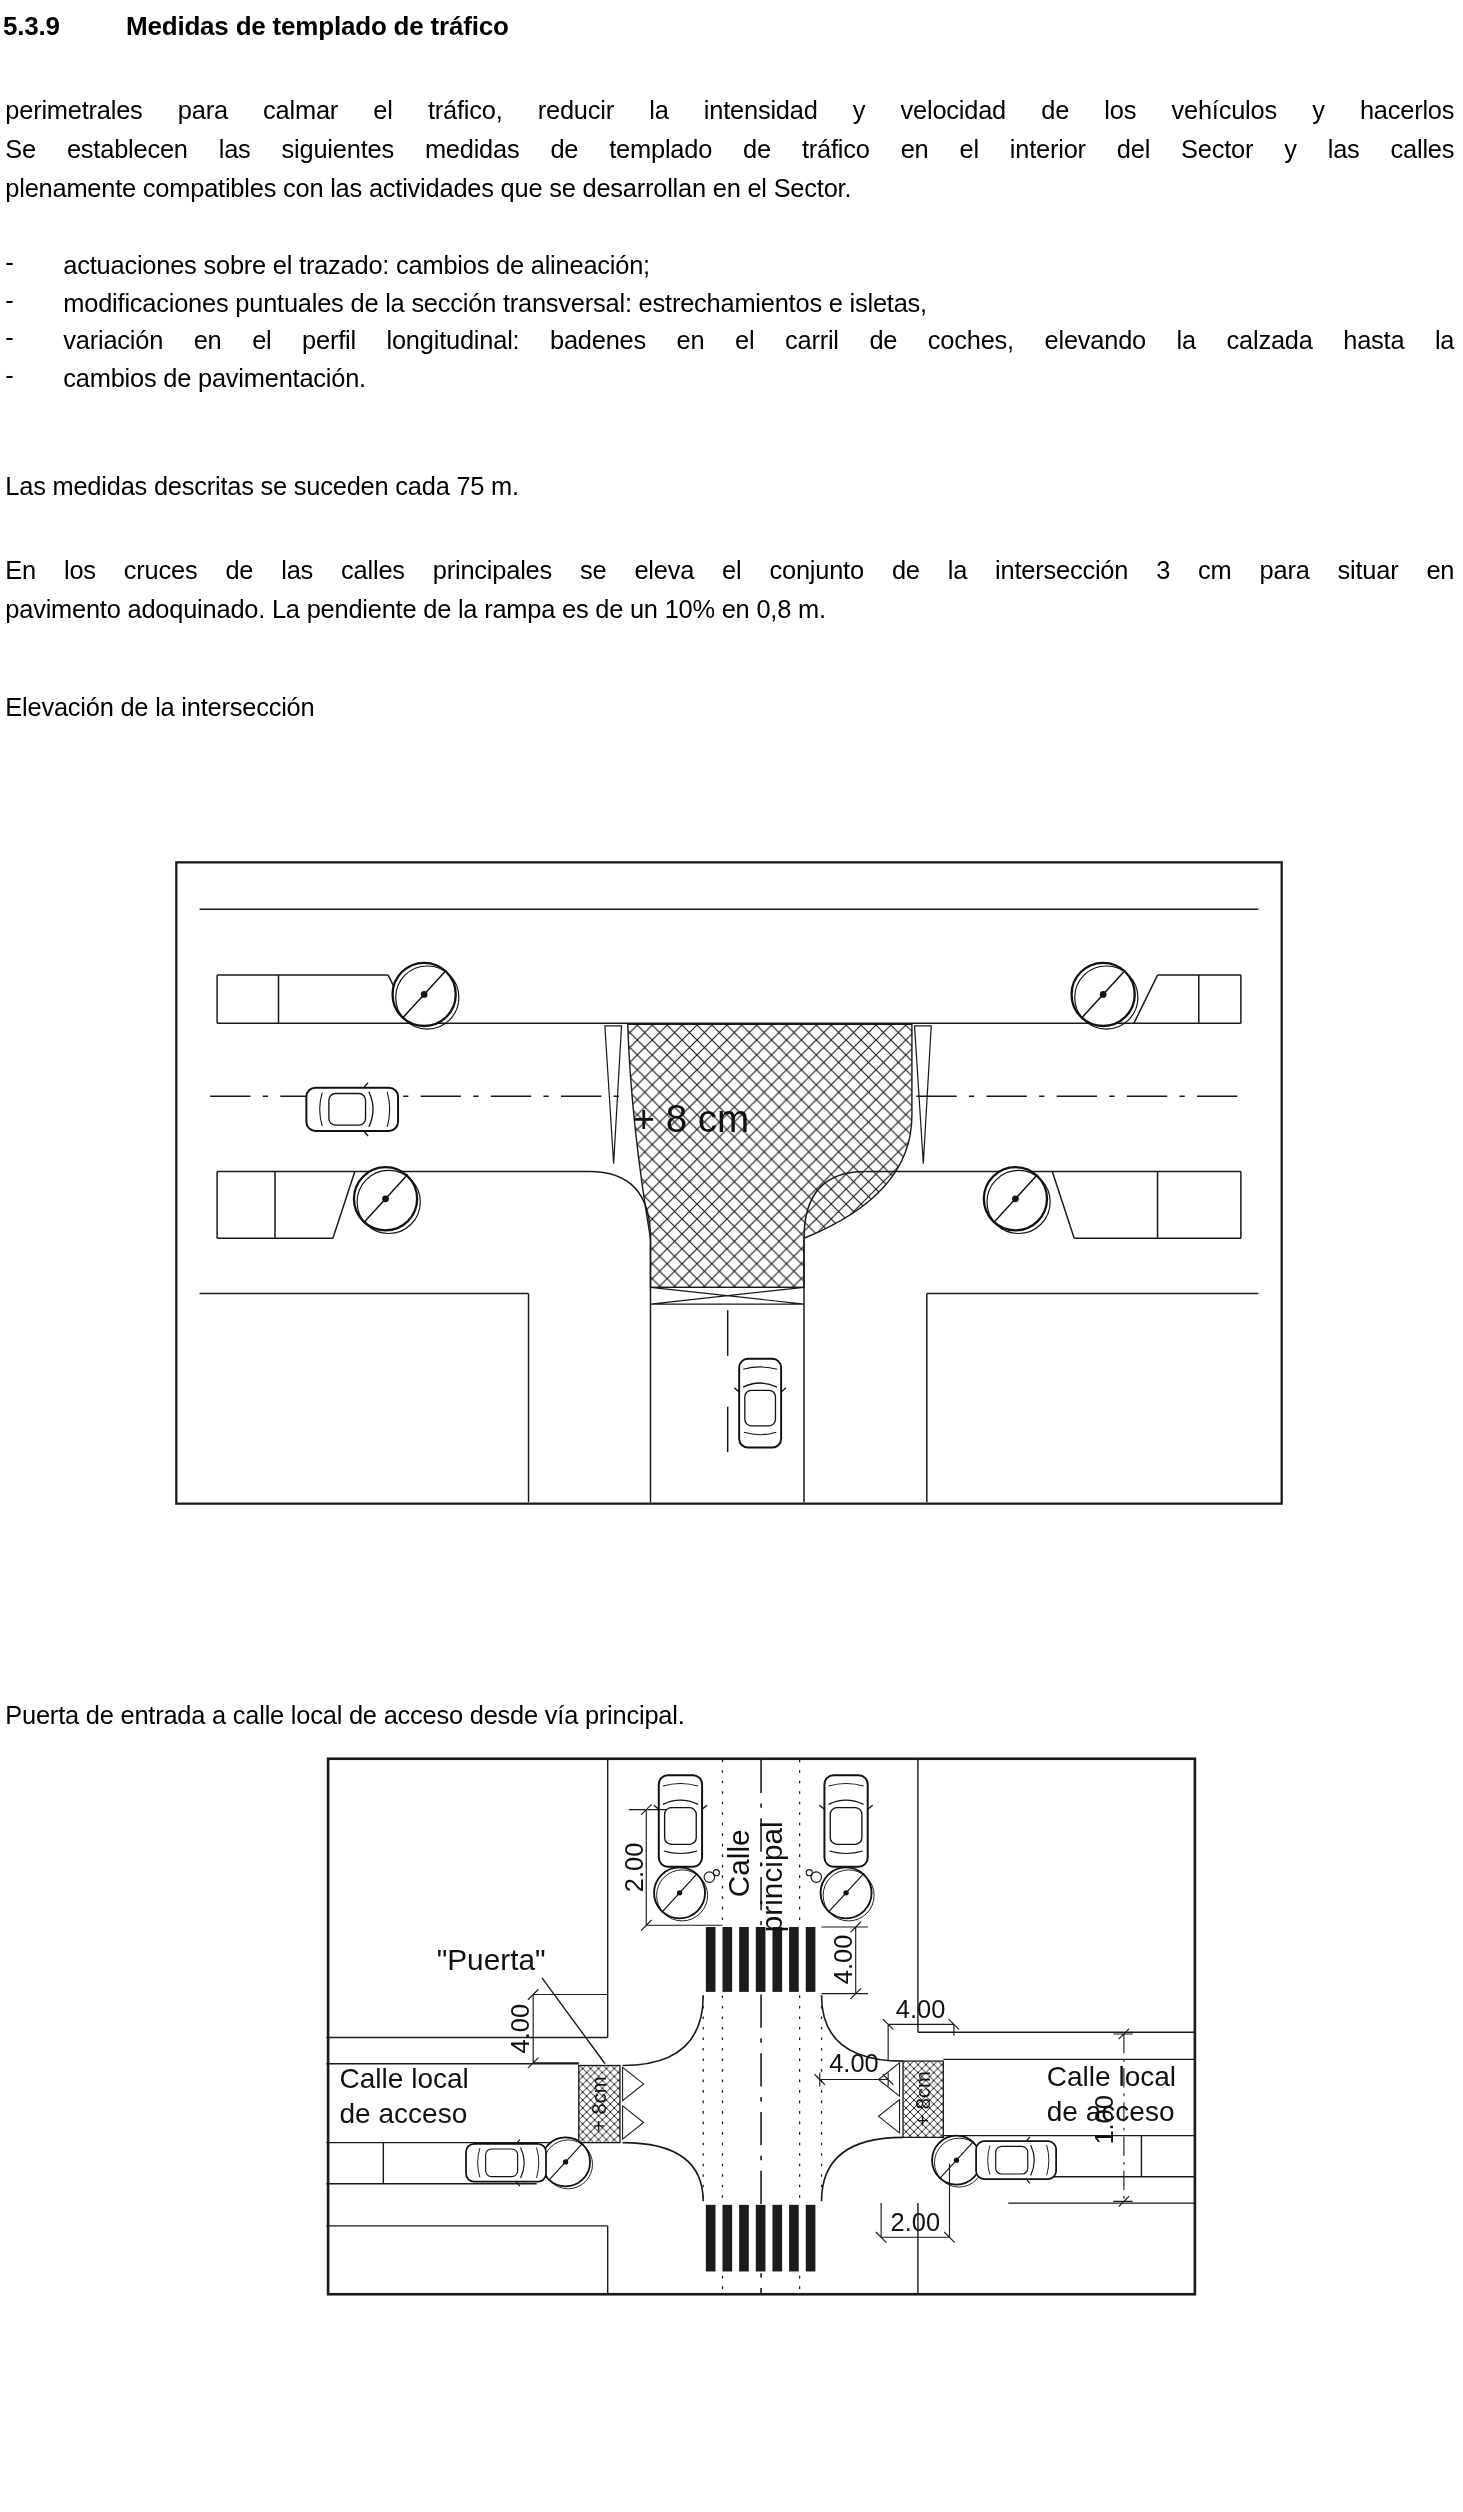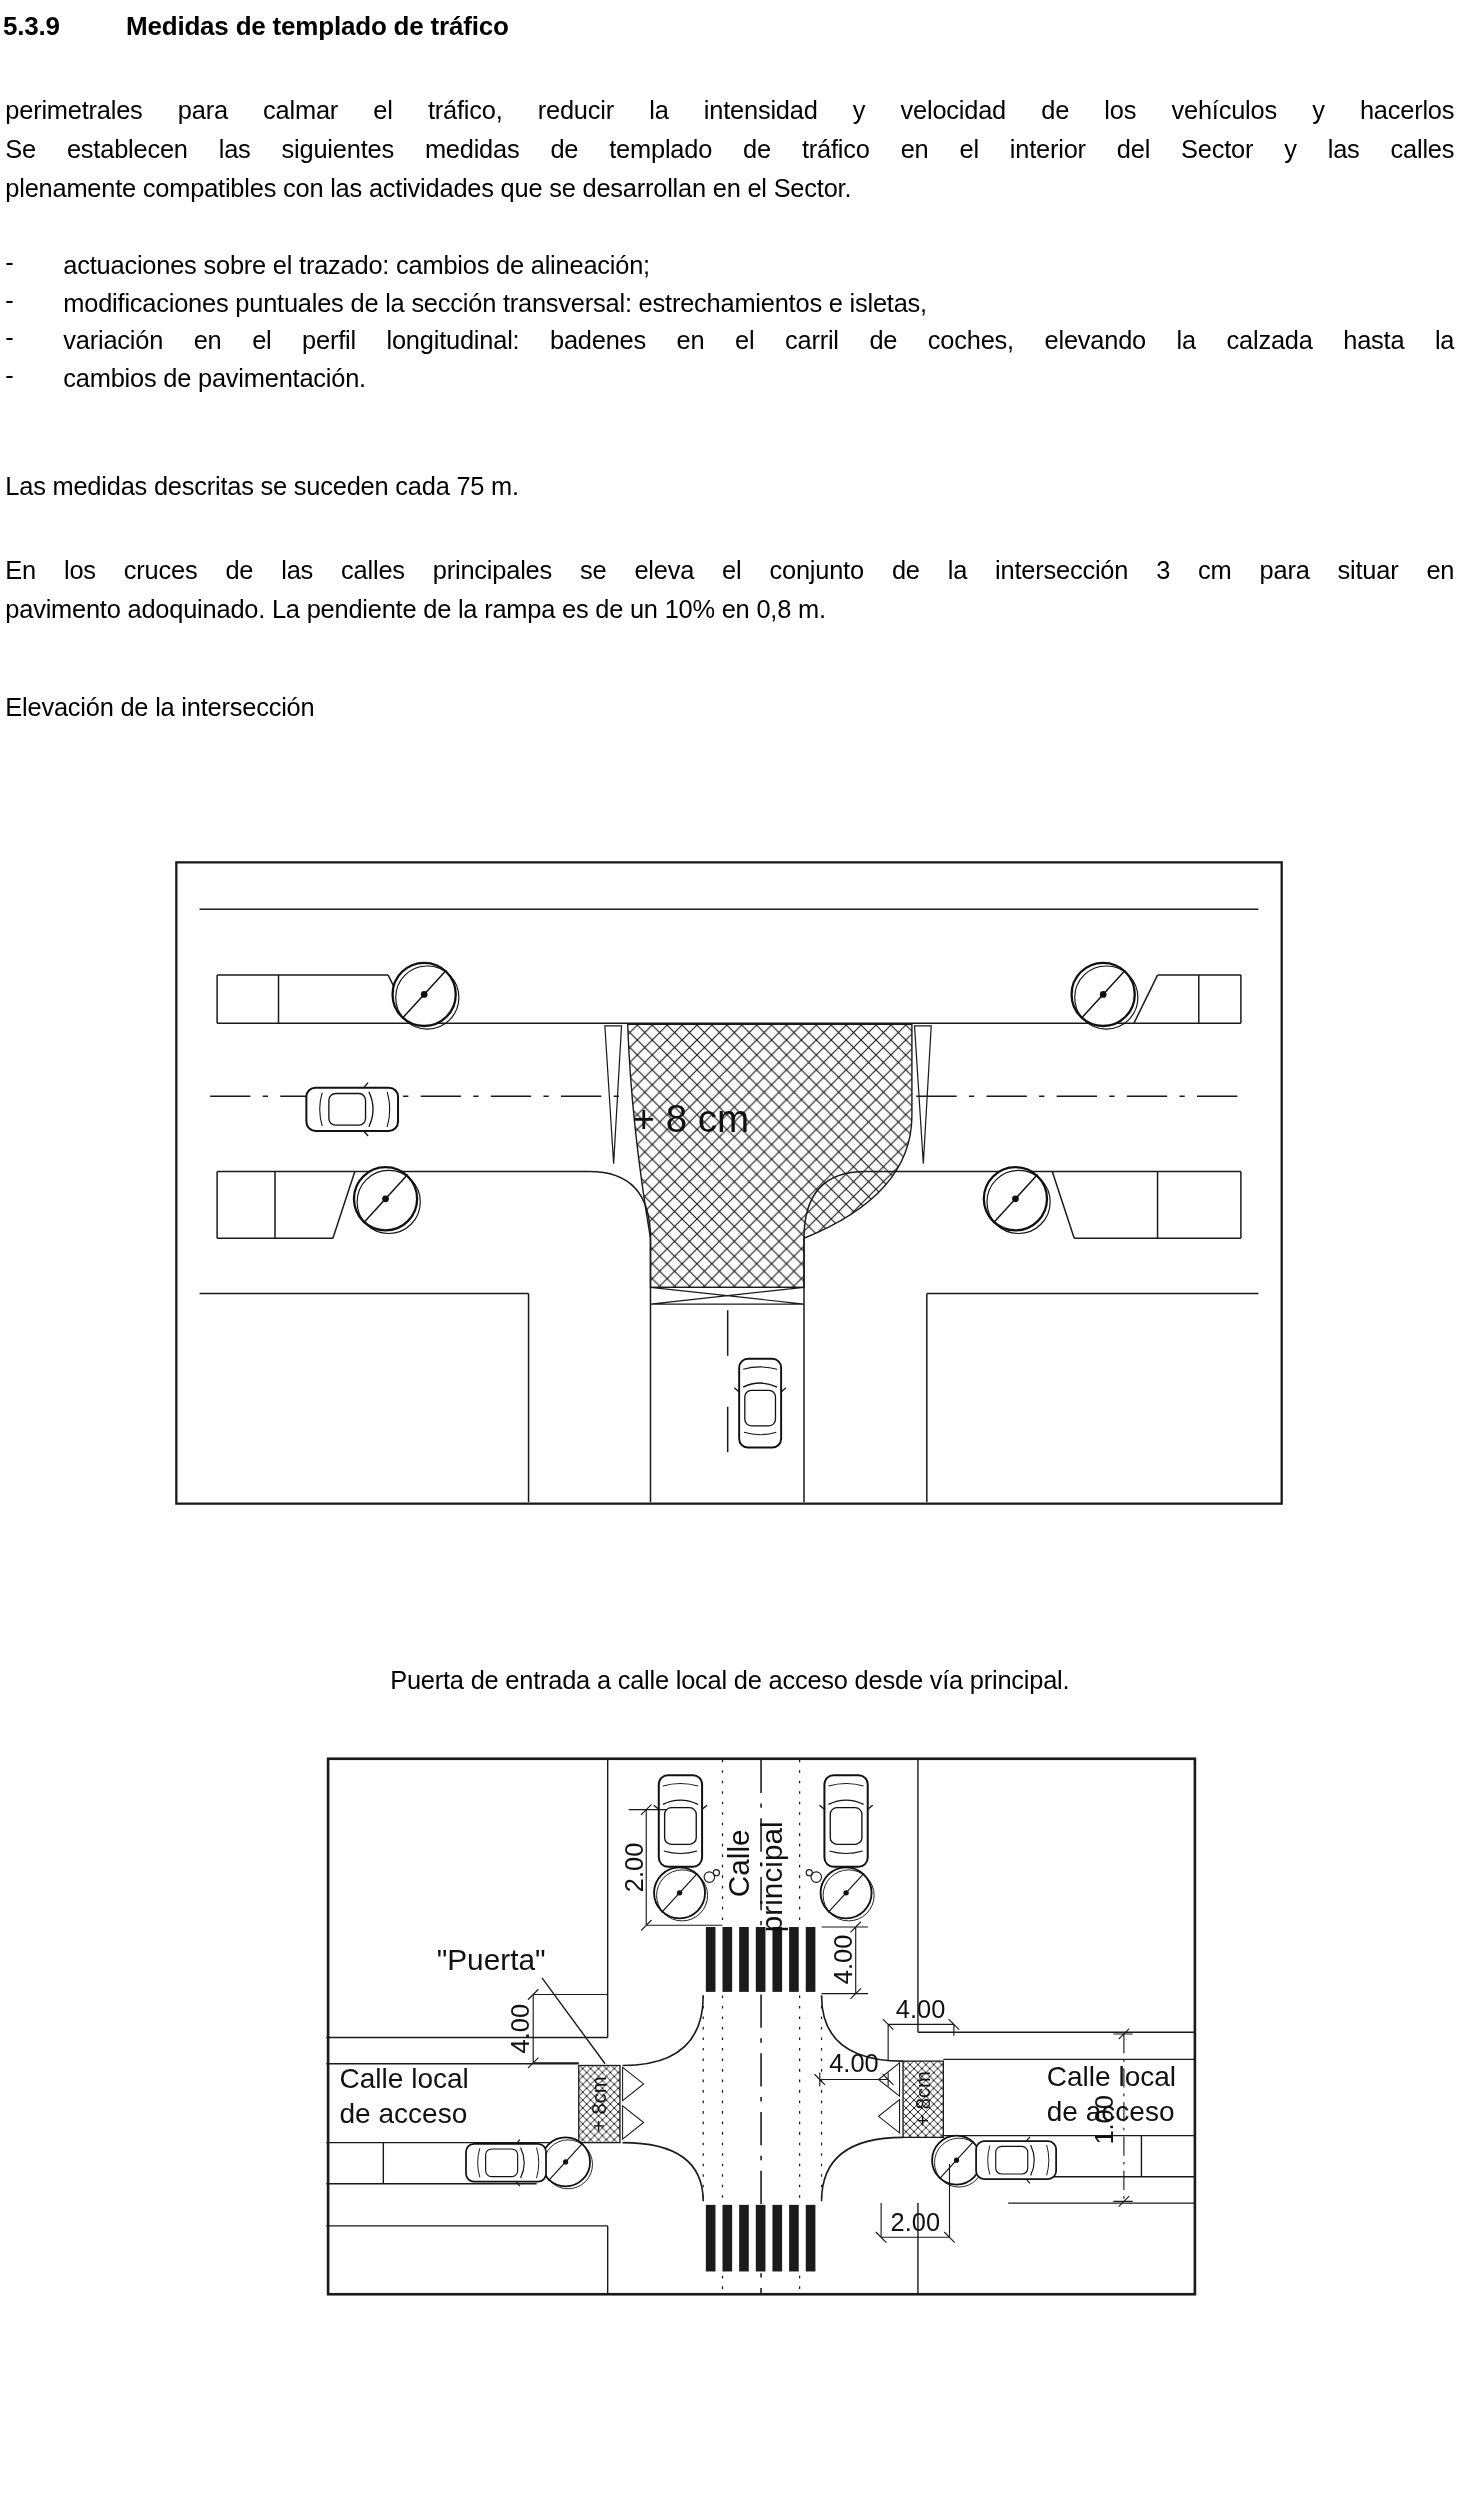--- a/index.html
+++ b/index.html
@@ -15,21 +15,21 @@
   .tline-last{text-align-last:left;}
   .p1{top:91px;}
   .bullets{position:absolute;left:5.3px;top:248px;width:1449px;font-size:25.4px;letter-spacing:-0.2px;}
   .brow{display:flex;margin-bottom:2.6px;}
   .bm{width:58px;flex:none;}
   .btxt{flex:1;}
   .btxt .tline{line-height:35px;}
   .p2{top:470px;line-height:32px;}
   .p3{top:551px;}
   .cap1{top:691px;line-height:32px;}
-  .cap2{top:1664px;line-height:32px;text-align:center;}
+  .cap2{top:1699px;line-height:32px;}
   .fig1{position:absolute;left:175px;top:861px;}
   .fig2{position:absolute;left:326px;top:1757px;}
   svg{display:block;}
   svg text{font-family:"Liberation Sans",sans-serif;fill:#111;}
   .dwg{stroke:#1a1a1a;fill:none;}
 </style>
 </head>
 <body>
 
 <div class="heading">

